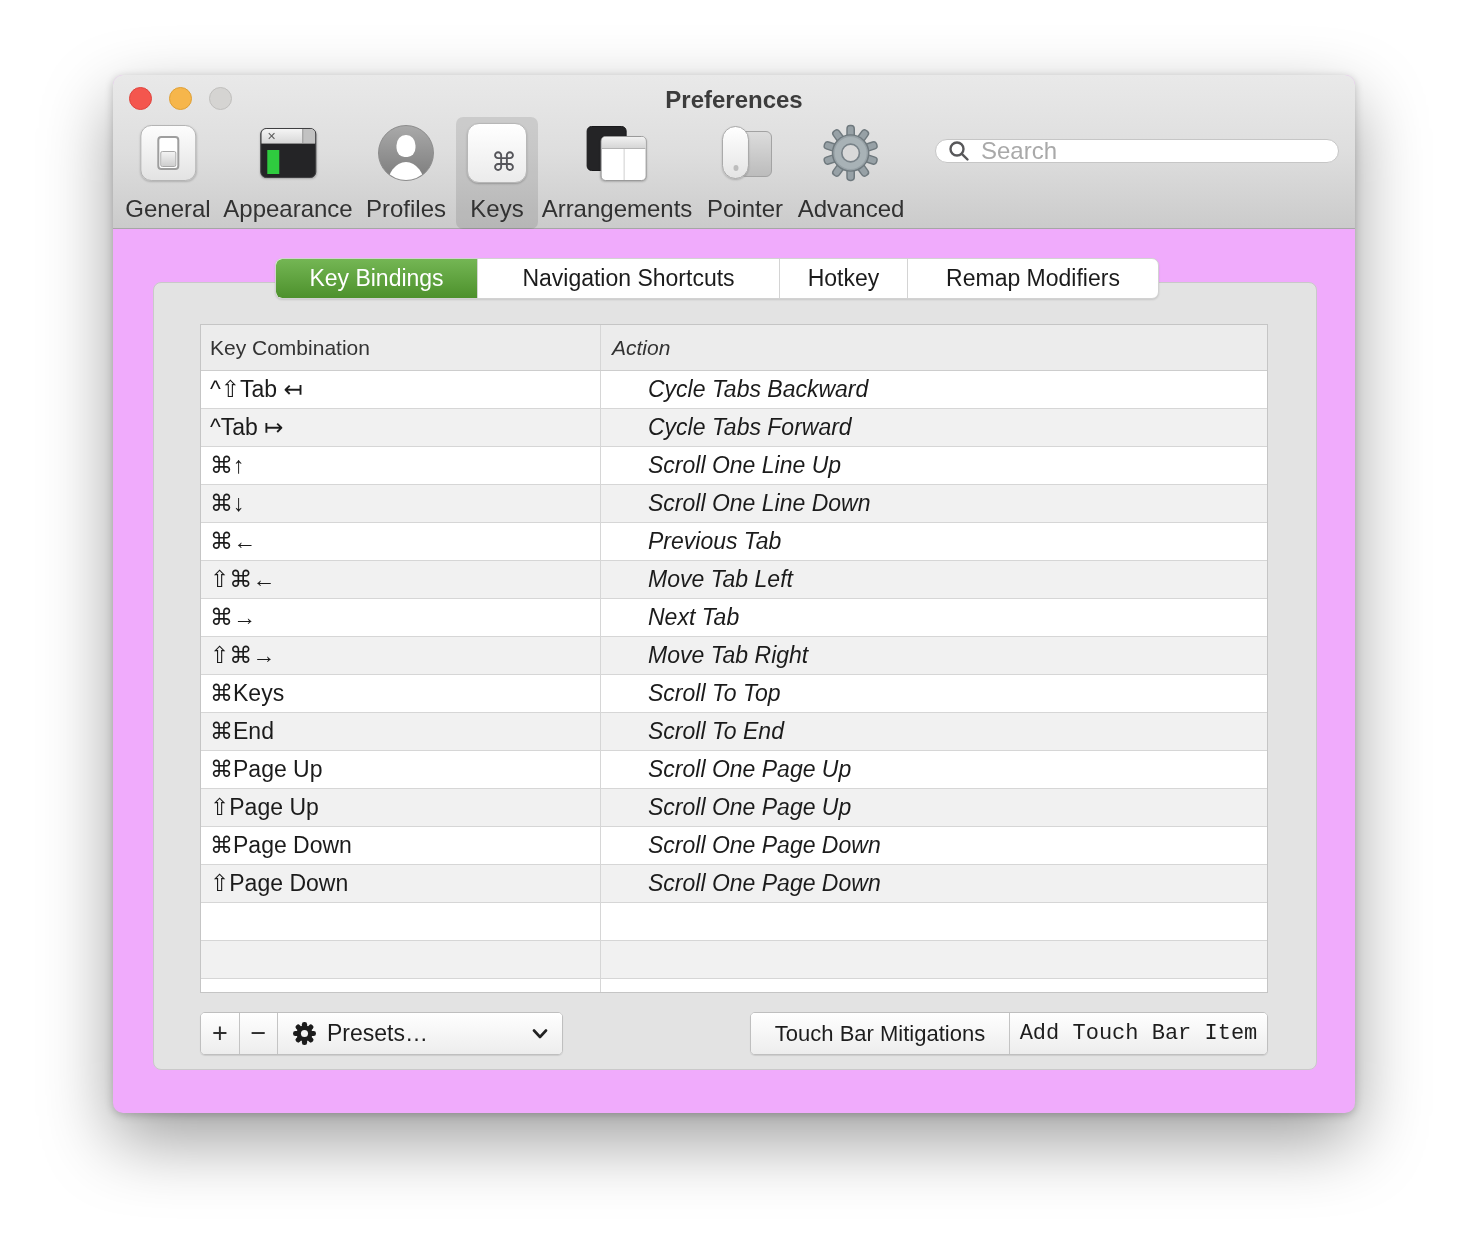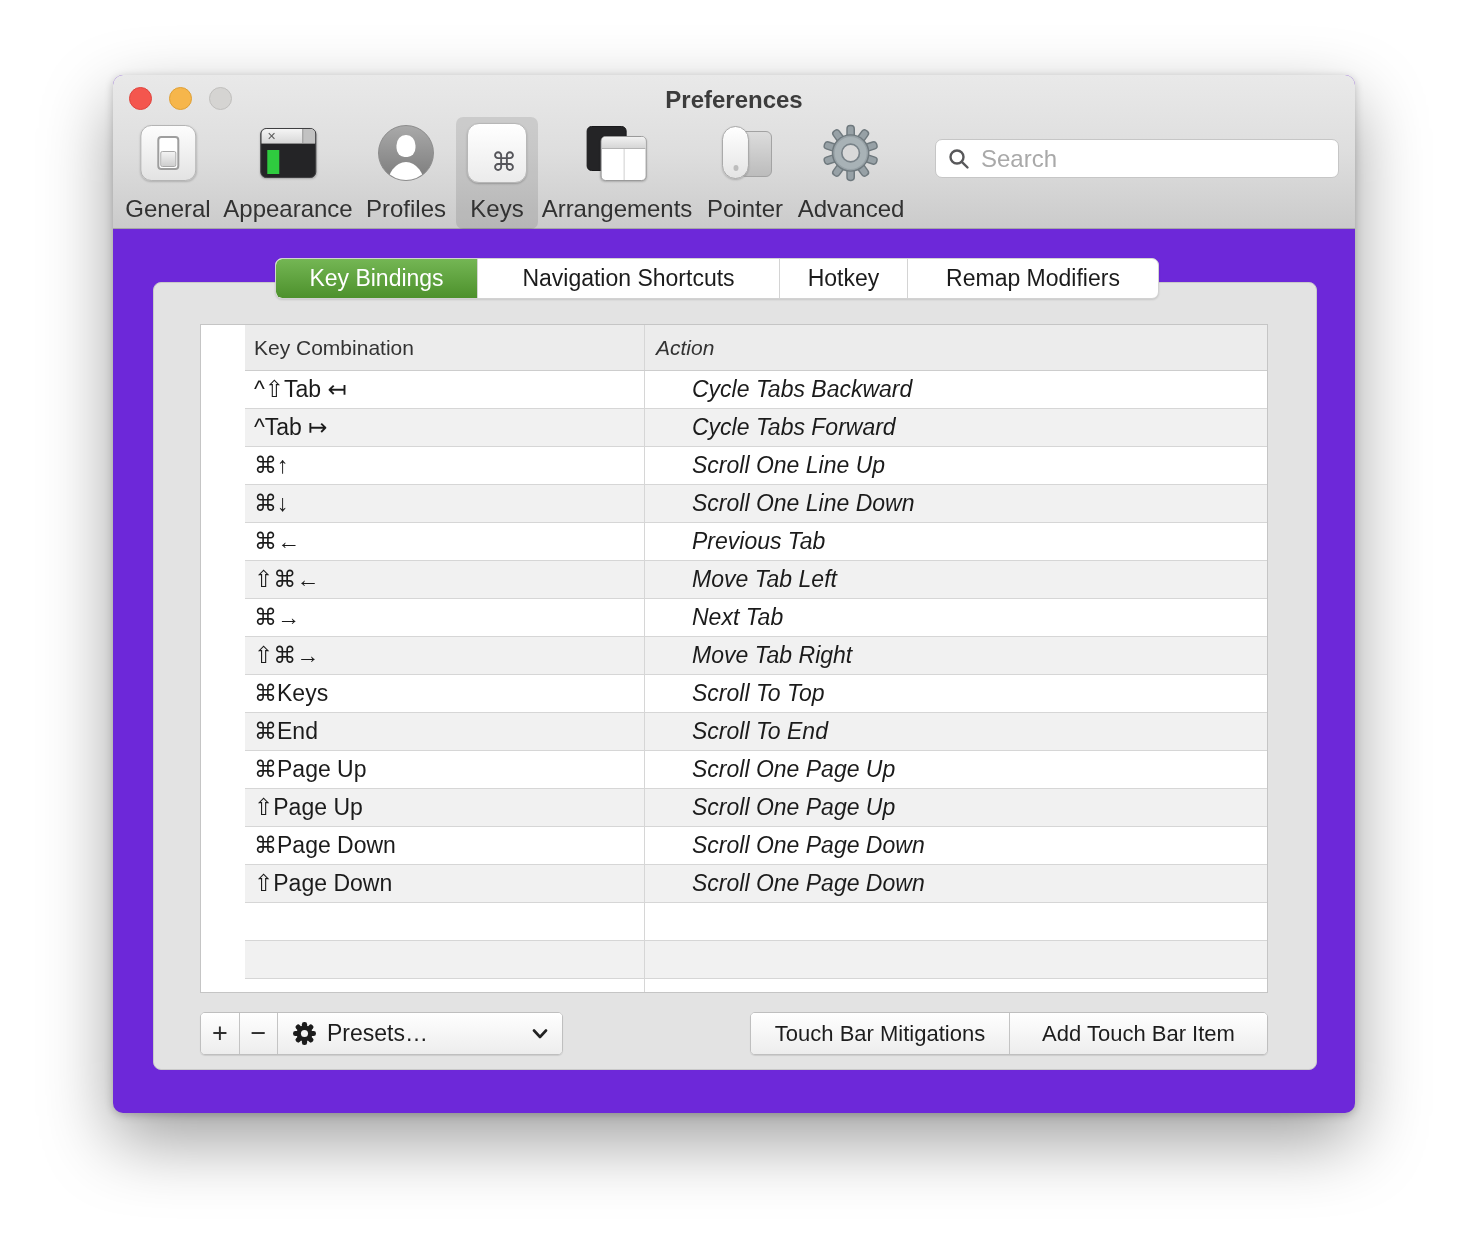--- a/index.html
+++ b/index.html
@@ -1,21 +1,21 @@
 <!DOCTYPE html>
 <html><head>
 <meta charset="utf-8">
 <style>
   html,body{margin:0;padding:0;width:1468px;height:1256px;overflow:hidden;background:#ffffff;
     font-family:"Liberation Sans","DejaVu Sans",sans-serif;-webkit-font-smoothing:antialiased;}
   *{box-sizing:border-box;}
 
   
   .window{position:absolute;left:113px;top:75px;width:1242px;height:1038px;border-radius:10px;
-    background:#6d28d9;box-shadow:0 28px 70px rgba(0,0,0,.38),0 2px 8px rgba(0,0,0,.22);}
+    background:#f0abfc;box-shadow:0 28px 70px rgba(0,0,0,.38),0 2px 8px rgba(0,0,0,.22);}
 
   
   .chrome{position:absolute;left:0;top:0;right:0;height:154px;border-radius:10px 10px 0 0;
     background:linear-gradient(#e9e9e9 0%,#dedede 50%,#cbcbcb 100%);
     border-bottom:1px solid #a6a6a6;}
   .traffic{position:absolute;top:12px;left:16px;display:flex;gap:17px;}
   .light{width:23px;height:23px;border-radius:50%;}
   .light.red{background:#f4564e;border:1px solid #e0443d;}
   .light.yellow{background:#f6b64b;border:1px solid #e0a035;}
   .light.gray{background:#d5d4d2;border:1px solid #c0bfbd;}
@@ -63,21 +63,21 @@
 
   .icon-pointer{width:58px;height:54px;position:relative;}
   .ptr-pad{position:absolute;right:2px;top:5px;width:32px;height:46px;border-radius:6px;
     background:linear-gradient(#dcdcdc,#bcbcbc);border:1px solid #a2a2a2;}
   .ptr-mouse{position:absolute;left:6px;top:0;width:27px;height:53px;border-radius:14px;
     background:linear-gradient(#ffffff,#e4e4e4);border:1px solid #a9a9a9;box-shadow:0 1px 2px rgba(0,0,0,.2);}
   .ptr-mouse::after{content:'';position:absolute;left:50%;bottom:7px;transform:translateX(-50%);
     width:5px;height:6px;border-radius:50%;background:#bdbdbd;}
 
   
-  .search{position:absolute;left:822px;top:64px;width:404px;height:39px;border-radius:7px;background:#fff;
+  .search{position:absolute;left:822px;top:64px;width:404px;height:24px;border-radius:12px;background:#fff;
     border:1px solid #c6c6c6;display:flex;align-items:center;padding:0 12px;gap:9px;}
   .search input{border:none;outline:none;flex:1;font-size:24px;color:#333;background:transparent;
     font-family:"Liberation Sans","DejaVu Sans",sans-serif;}
   .search input::placeholder{color:#a9a9a9;}
 
   
   .panel{position:absolute;left:40px;top:207px;width:1164px;height:788px;border-radius:8px;
     background:#e3e3e3;border:1px solid #c9c9c9;}
 
   
@@ -86,21 +86,21 @@
   .seg{display:flex;align-items:center;justify-content:center;font-size:23px;color:#1b1b1b;cursor:default;}
   .seg + .seg{border-left:1px solid #d4d4d4;}
   .seg.selected{background:linear-gradient(#74b654,#4d912c);color:#ffffff;border-left:none;}
   .seg-0{width:201px;border-radius:6px 0 0 6px;}
   .seg-1{width:302px;}
   .seg-2{width:128px;}
   .seg-3{flex:1;}
 
   
   .table{position:absolute;left:87px;top:249px;width:1068px;height:669px;border:1px solid #c5c5c5;
-    background:#fff;overflow:hidden;padding-left:44px;}
+    background:#fff;overflow:hidden;}
   .t-header{display:flex;height:46px;background:#ececec;border-bottom:1px solid #cdcdcd;}
   .t-header .cell{font-size:21px;color:#333;line-height:45px;}
   .cell{overflow:hidden;white-space:nowrap;}
   .cell-key{width:400px;border-right:1px solid #d6d6d6;padding-left:9px;}
   .cell-action{flex:1;padding-left:11px;font-style:italic;}
   .t-row{display:flex;height:38px;border-bottom:1px solid #d6d6d6;gap:36px;}
   .t-row .cell{font-size:23px;color:#1b1b1b;line-height:37px;}
   .t-row:nth-child(odd){background:#ffffff;}
   .t-row:nth-child(even){background:#f1f1f1;}
 
@@ -109,21 +109,21 @@
     overflow:hidden;background:linear-gradient(#ffffff,#ededed);box-shadow:0 1px 1px rgba(0,0,0,.10);}
   .btn{display:flex;align-items:center;justify-content:center;font-size:22px;color:#1d1d1d;
     background:linear-gradient(#ffffff,#ededed);cursor:default;}
   .btn + .btn{border-left:1px solid #c4c4c4;}
   .group-left{left:87px;width:363px;}
   .btn-add,.btn-remove{width:38px;font-size:27px;color:#2e2e2e;line-height:27px;}
   .btn-presets{flex:1;justify-content:flex-start;gap:10px;padding:0 14px;font-size:23px;}
   .presets-spacer{flex:1;}
   .group-right{left:637px;width:518px;}
   .btn-tbm{width:258px;text-align:right;}
-  .btn-atbi{flex:1;}
+  .btn-atbi{flex:1;font-family:Liberation Mono, monospace;}
 </style>
 </head>
 <body>
 
 <div class="window">
 
   <div class="chrome">
     <div class="traffic">
       <div class="light red"></div>
       <div class="light yellow"></div>

